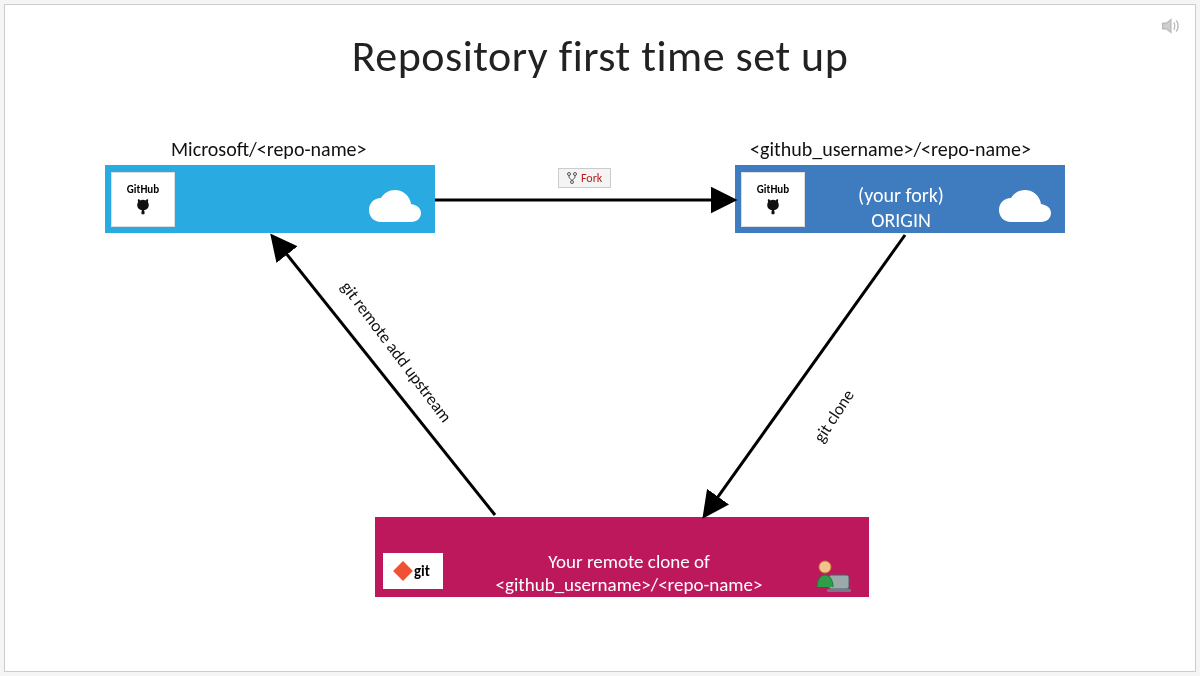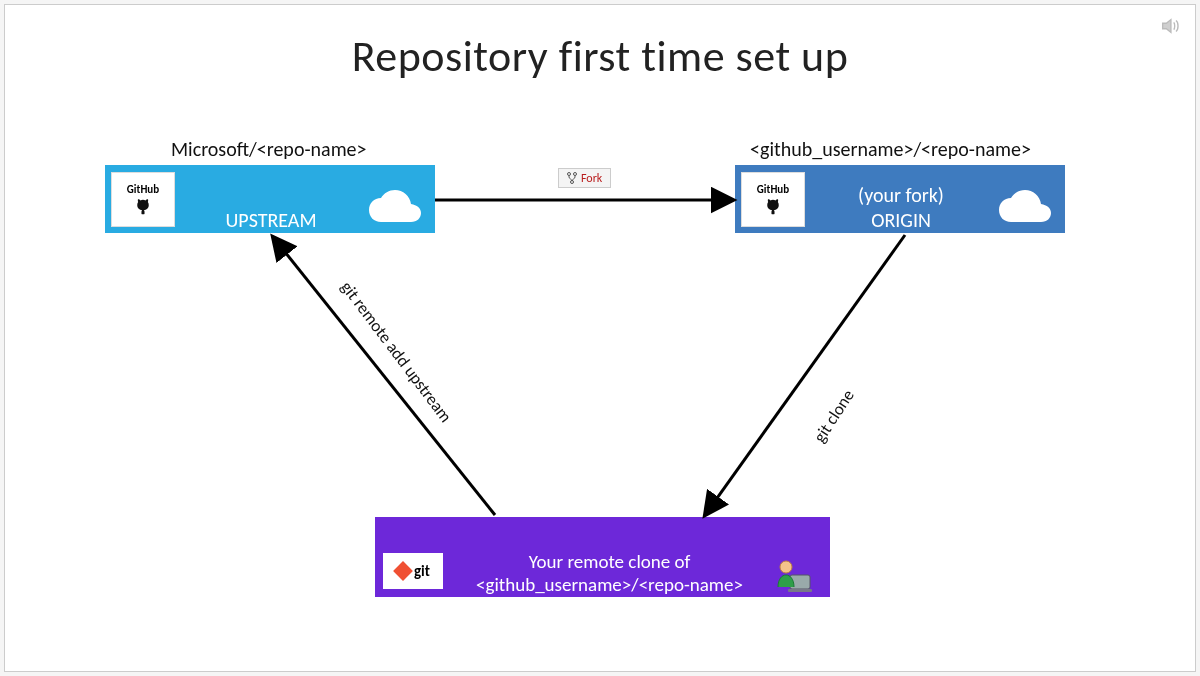--- a/index.html
+++ b/index.html
@@ -71,23 +71,23 @@
   .origin {
     left: 730px;
     top: 160px;
     width: 330px;
     height: 68px;
     background: #3E7BBF;
   }
   .local {
     left: 370px;
     top: 512px;
-    width: 455px;
+    width: 494px;
     height: 80px;
-    background: #6d28d9;
+    background: #be185d;
     font-size: 19px;
   }
   .git-badge {
     background: #fff;
     width: 60px;
     height: 36px;
     margin: 8px;
     display: flex;
     align-items: center;
     justify-content: center;
@@ -187,21 +187,20 @@
   <div class="repo-box upstream">
     <div class="github-badge">
       <span>GitHub</span>
       <div class="octo">
         <svg viewBox="0 0 24 20" width="22" height="18">
             <path fill="#111" d="M12 2c-1 0-2 .3-2.8.8C8 1.2 6.5 1.5 6.5 1.5s-.6 1.5.1 3c-.6.9-1 2-1 3.2 0 4 2.6 5.3 5.4 5.6-.4.4-.7 1-.7 2v2.2c0 .3.2.5.5.5h2.4c.3 0 .5-.2.5-.5v-2.2c0-1-.3-1.6-.7-2 2.8-.3 5.4-1.6 5.4-5.6 0-1.2-.4-2.3-1-3.2.7-1.5.1-3 .1-3s-1.5-.3-2.7 1.3C14 2.3 13 2 12 2z"></path>
           </svg>
       </div>
     </div>
     <div class="box-text">
-      <div>UPSTREAM</div>
     </div>
     <div style="padding-right:10px;">
       <svg width="64" height="40" viewBox="0 0 64 40">
           <path fill="#fff" d="M50 16c-1-8-8-14-16-14-6 0-11 3-14 8-7 0-12 5-12 12s5 12 12 12h30c6 0 10-4 10-9s-4-8-10-9z"></path>
         </svg>
     </div>
   </div>
 
   <div class="repo-box origin">
     <div class="github-badge">

